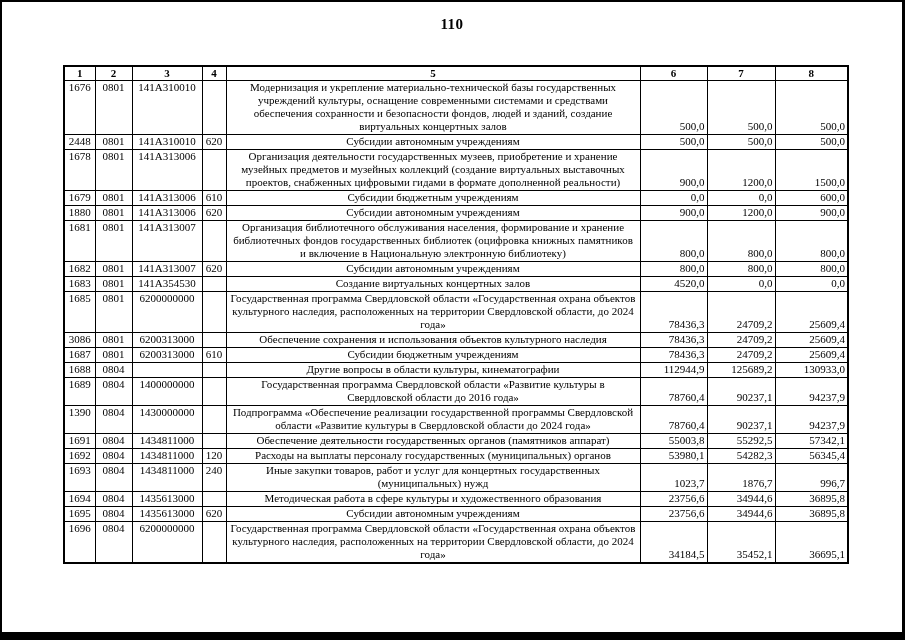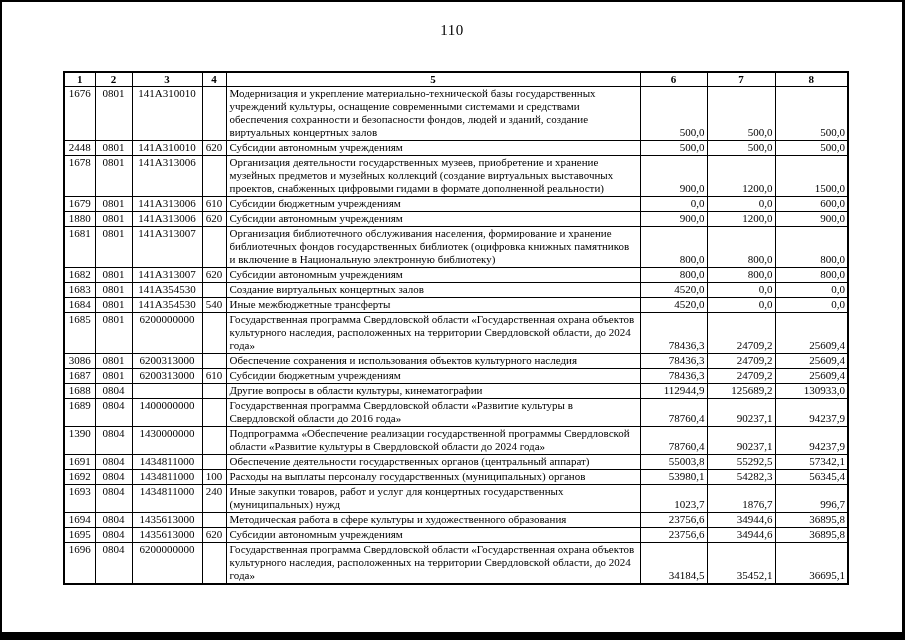--- a/index.html
+++ b/index.html
@@ -15,24 +15,24 @@
     background: #ffffff;
     border-top: 2px solid #000;
     border-left: 2px solid #000;
     border-right: 3px solid #000;
     border-bottom: 8px solid #000;
     overflow: hidden;
     font-family: "Liberation Serif", serif;
     color: #000;
   }
   .page-number {
-    margin-top: 20px;
+    margin-top: 14px;
     text-align: center;
     font-size: 15px;
-    font-weight: normal;
+    font-weight: bold;
     letter-spacing: 0.5px;
   }
   table.budget-table {
     border-collapse: collapse;
     table-layout: fixed;
     margin: 32px 0 0 61px;
     width: 784px;
     border: 2px solid #000;
   }
   .budget-table th,
@@ -47,21 +47,21 @@
     font-weight: bold;
     text-align: center;
     padding: 0 2px;
     height: 13px;
   }
   td.c1, td.c2, td.c3, td.c4 {
     text-align: center;
     vertical-align: top;
   }
   td.c5 {
-    text-align: left;
+    text-align: center;
     vertical-align: top;
   }
   td.c6, td.c7, td.c8 {
     text-align: right;
     vertical-align: bottom;
     padding-right: 2px;
   }
   tr.bold td {
     font-weight: normal;
   }
@@ -178,30 +178,20 @@
           <td class="c1">1683</td>
           <td class="c2">0801</td>
           <td class="c3">141A354530</td>
           <td class="c4"></td>
           <td class="c5">Создание виртуальных концертных залов</td>
           <td class="c6">4520,0</td>
           <td class="c7">0,0</td>
           <td class="c8">0,0</td>
         </tr>
         <tr>
-          <td class="c1">1684</td>
-          <td class="c2">0801</td>
-          <td class="c3">141A354530</td>
-          <td class="c4">540</td>
-          <td class="c5">Иные межбюджетные трансферты</td>
-          <td class="c6">4520,0</td>
-          <td class="c7">0,0</td>
-          <td class="c8">0,0</td>
-        </tr>
-        <tr>
           <td class="c1">1685</td>
           <td class="c2">0801</td>
           <td class="c3">6200000000</td>
           <td class="c4"></td>
           <td class="c5">Государственная программа Свердловской области «Государственная охрана объектов культурного наследия, расположенных на территории Свердловской области, до 2024 года»</td>
           <td class="c6">78436,3</td>
           <td class="c7">24709,2</td>
           <td class="c8">25609,4</td>
         </tr>
         <tr>
@@ -252,30 +242,30 @@
           <td class="c5">Подпрограмма «Обеспечение реализации государственной программы Свердловской области «Развитие культуры в Свердловской области до 2024 года»</td>
           <td class="c6">78760,4</td>
           <td class="c7">90237,1</td>
           <td class="c8">94237,9</td>
         </tr>
         <tr>
           <td class="c1">1691</td>
           <td class="c2">0804</td>
           <td class="c3">1434811000</td>
           <td class="c4"></td>
-          <td class="c5">Обеспечение деятельности государственных органов (центральный аппарат)</td>
+          <td class="c5">Обеспечение деятельности государственных органов (памятников аппарат)</td>
           <td class="c6">55003,8</td>
           <td class="c7">55292,5</td>
           <td class="c8">57342,1</td>
         </tr>
         <tr>
           <td class="c1">1692</td>
           <td class="c2">0804</td>
           <td class="c3">1434811000</td>
-          <td class="c4">100</td>
+          <td class="c4">120</td>
           <td class="c5">Расходы на выплаты персоналу государственных (муниципальных) органов</td>
           <td class="c6">53980,1</td>
           <td class="c7">54282,3</td>
           <td class="c8">56345,4</td>
         </tr>
         <tr>
           <td class="c1">1693</td>
           <td class="c2">0804</td>
           <td class="c3">1434811000</td>
           <td class="c4">240</td>

